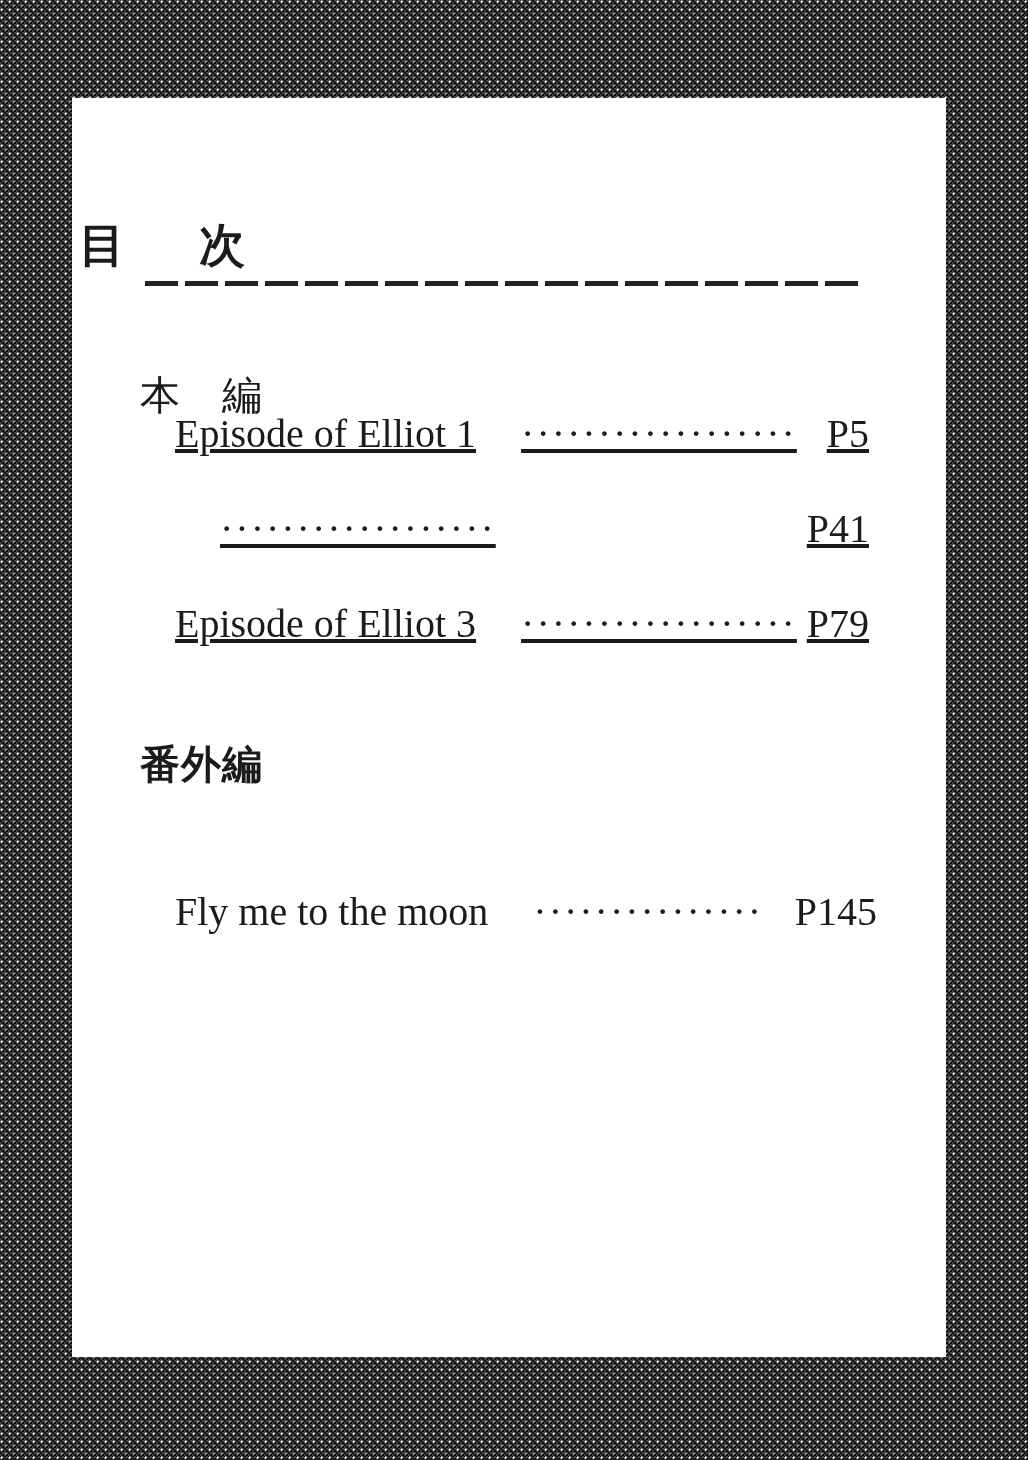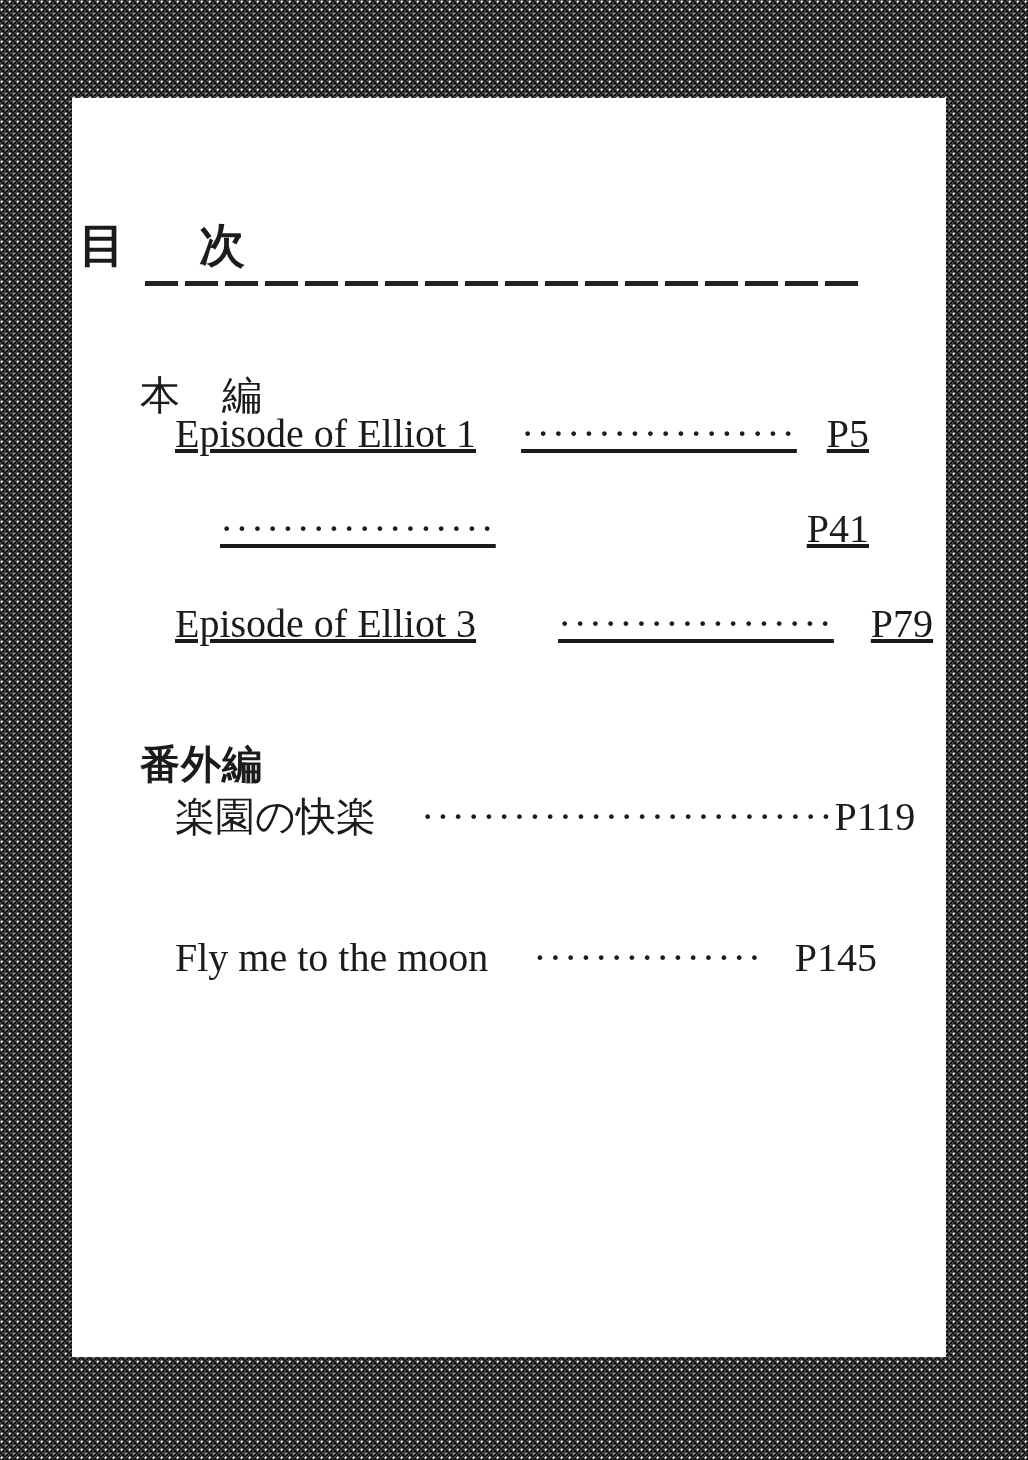--- a/index.html
+++ b/index.html
@@ -71,23 +71,23 @@
     display: flex;
     align-items: baseline;
     font-size: 40px;
     line-height: 1;
     white-space: nowrap;
   }
   .group-a { width: 694px; text-decoration: underline; }
   .group-b { width: 702px; }
   .row-1 { top: 316px; }
   .row-2 { top: 411px; }
-  .row-3 { top: 506px; gap: 37px; }
+  .row-3 { top: 506px; }
   .row-4 { top: 699px; }
-  .row-5 { top: 840px; }
+  .row-5 { top: 794px; }
   .entry-title { flex: 0 0 auto; }
   .leader {
     flex: 0 0 auto;
     margin-left: 45px;
     letter-spacing: 2px;
     font-size: 40px;
   }
   .pagenum {
     margin-left: auto;
     flex: 0 0 auto;
@@ -117,25 +117,20 @@
     </div>
 
     <div class="toc-row group-a row-3">
       <span class="entry-title">Episode of Elliot 3</span>
       <span class="leader">··················</span>
       <span class="pagenum">P79</span>
     </div>
 
     <div class="section-heading sh-extra">番外編</div>
 
-    <div class="toc-row group-b row-4">
-      <span class="entry-title">楽園の快楽</span>
-      <span class="leader">···························</span>
-      <span class="pagenum">P119</span>
-    </div>
 
     <div class="toc-row group-b row-5">
       <span class="entry-title">Fly me to the moon</span>
       <span class="leader">···············</span>
       <span class="pagenum">P145</span>
     </div>
 
   </div>
 </div>
 

